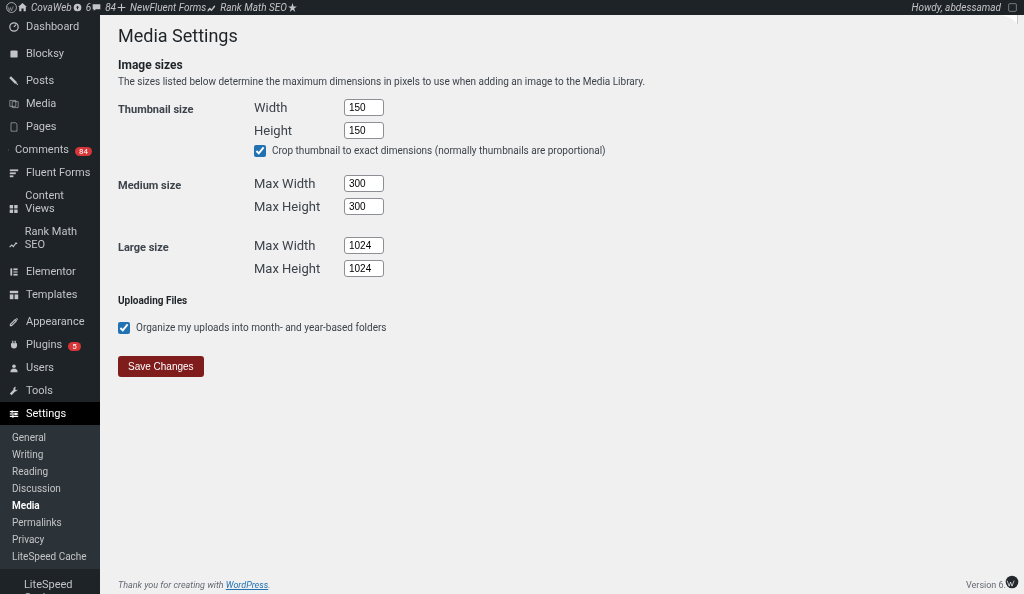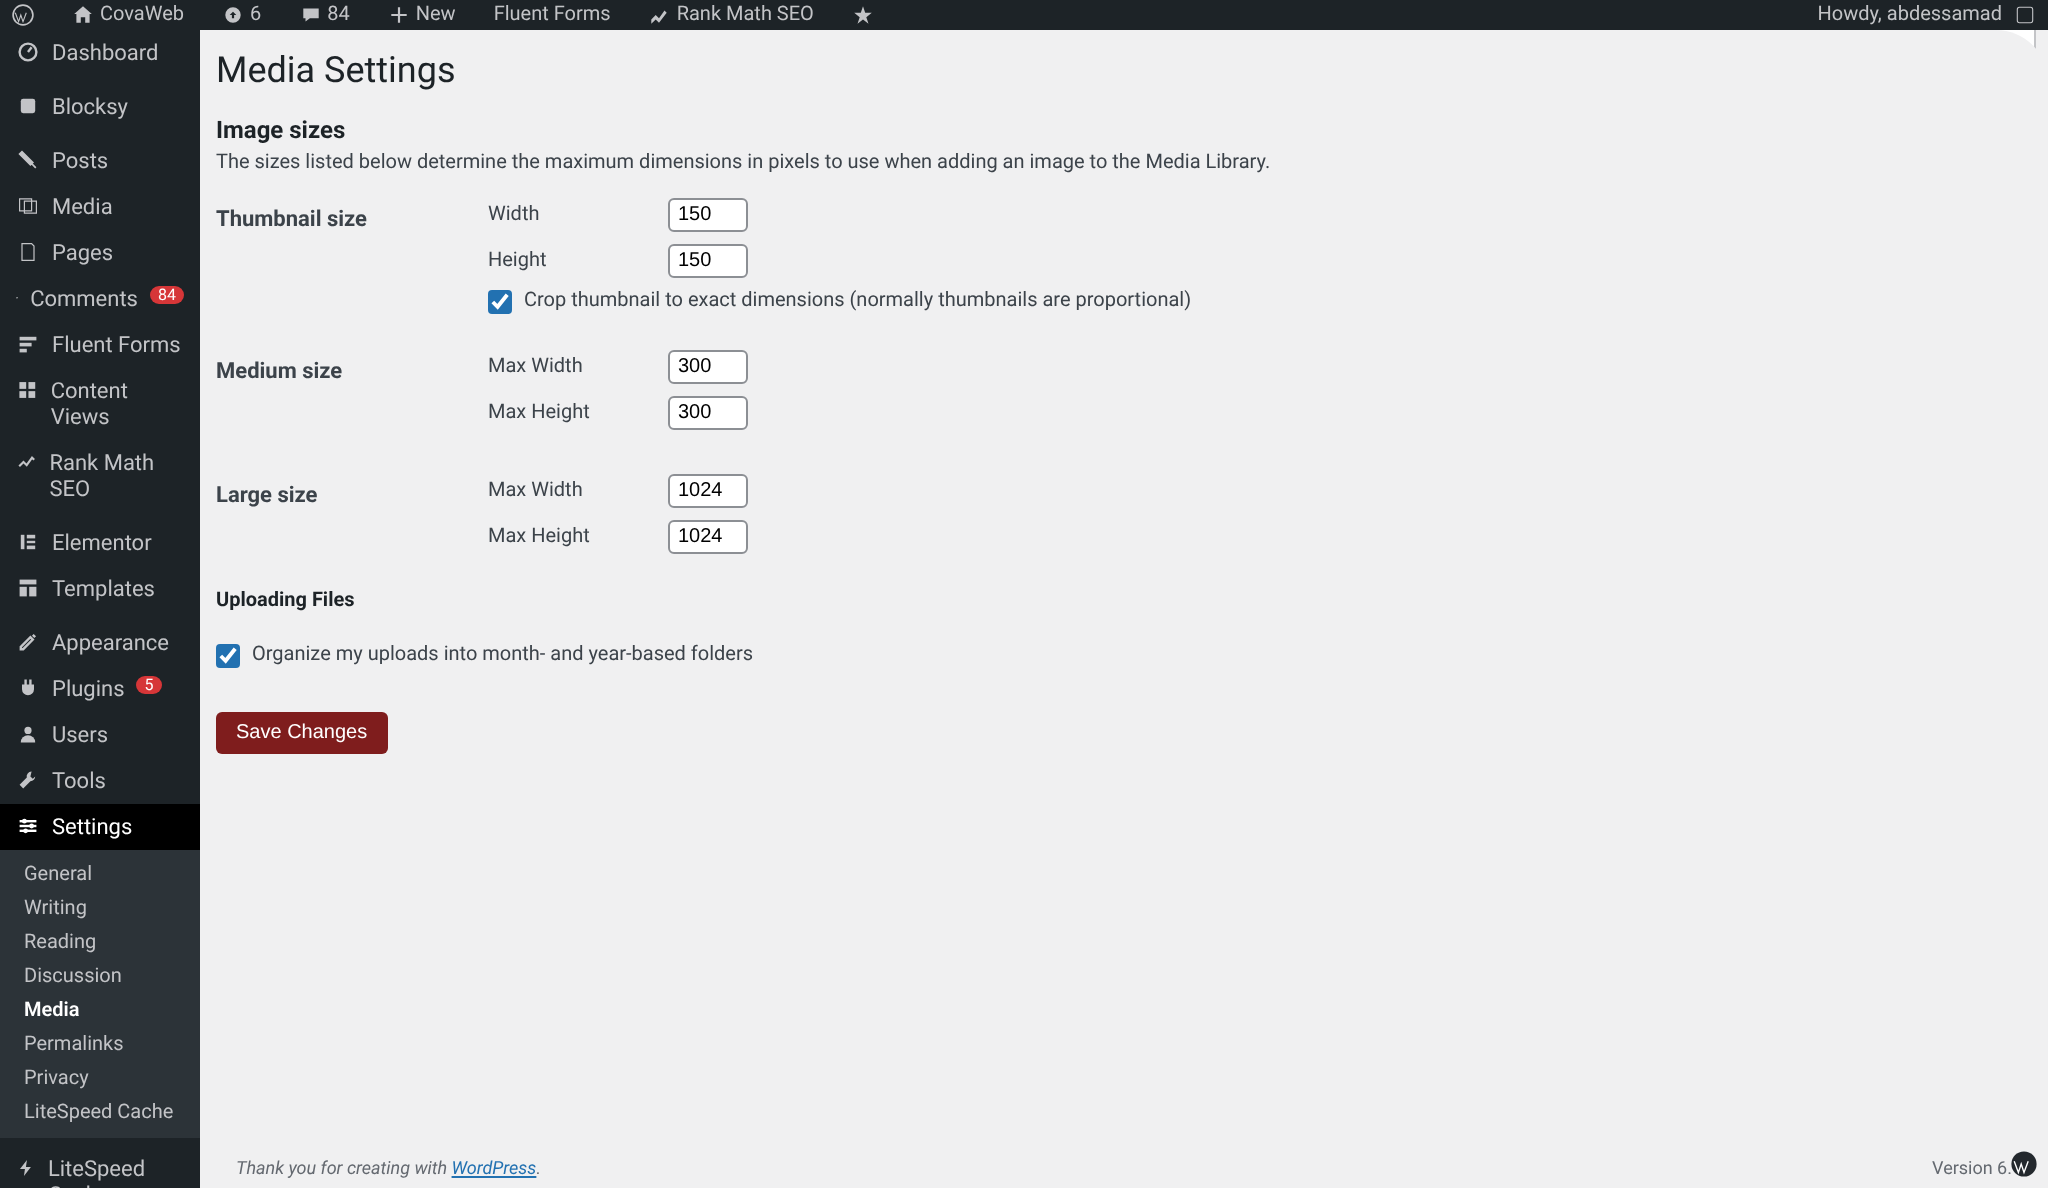--- a/index.html
+++ b/index.html
@@ -1,46 +1,46 @@
 <!DOCTYPE html>
 <html><head>
 <meta charset="utf-8">
 <style>
 * { box-sizing: border-box; margin: 0; padding: 0; }
 body { font-family: -apple-system, BlinkMacSystemFont, "Segoe UI", Roboto, sans-serif; font-size: 13px; color: #3c434a; background: #f0f0f1; width: 1024px; height: 594px; overflow: hidden; }
 
 
 .adminbar { height: 15px; background: #1d2327; color: #c3c4c7; display: flex; align-items: center; padding: 0 6px; font-size: 10px; justify-content: space-between; }
-.adminbar-left, .adminbar-right { display: flex; align-items: center; gap: 19px; }
+.adminbar-left, .adminbar-right { display: flex; align-items: center; gap: 0; font-style: italic; }
 .adminbar-item { display: flex; align-items: center; gap: 3px; cursor: pointer; }
 .adminbar svg { width: 11px; height: 11px; fill: #c3c4c7; }
 
 
 .sidebar { position: absolute; top: 15px; left: 0; width: 100px; height: calc(594px - 15px); background: #1d2327; color: #c3c4c7; font-size: 11px; overflow-y: auto; }
-.sidebar-item { display: flex; align-items: flex-start; padding: 5px 8px; cursor: pointer; gap: 6px; }
+.sidebar-item { display: flex; align-items: flex-end; padding: 5px 8px; cursor: pointer; gap: 6px; }
 .sidebar-item.active { background: #000000; color: #fff; position: relative; }
 .sidebar-item.active::after { content: ""; position: absolute; right: -5px; top: 50%; transform: translateY(-50%); border: 5px solid transparent; border-right-color: #f0f0f1; }
 .sidebar svg { width: 12px; height: 12px; fill: currentColor; }
 .sidebar-sep { height: 4px; }
 .submenu { background: #2c3338; padding: 4px 0; }
 .submenu-item { padding: 3px 8px 3px 12px; cursor: pointer; color: #c3c4c7; font-size: 10px; }
 .submenu-item.current { color: #fff; font-weight: 600; }
 .badge { background: #d63638; color: #fff; border-radius: 8px; font-size: 8px; padding: 0 4px; }
 
 
-.content { position: absolute; top: 15px; left: 100px; right: 0; bottom: 0; background: #f0f0f1; padding: 10px 8px 0; overflow: auto; border-radius: 26px; }
+.content { position: absolute; top: 15px; left: 100px; right: 0; bottom: 0; background: #f0f0f1; padding: 10px 18px 0; overflow: auto; border-radius: 26px; }
 .help-tab { position: absolute; top: 15px; right: 6px; background: #fff; border: 1px solid #c3c4c7; border-top: none; padding: 2px 10px; font-size: 10px; color: #646970; cursor: pointer; }
 h1 { font-size: 18px; font-weight: 400; color: #1d2327; margin-bottom: 12px; }
 h2.section { font-size: 12px; font-weight: 700; color: #1d2327; margin: 8px 0 4px; }
 .desc { font-size: 10px; color: #3c434a; margin-bottom: 12px; }
 .form-row { display: flex; margin-bottom: 4px; }
 .form-row .rowlabel { width: 136px; font-size: 11px; font-weight: 700; padding-top: 4px; }
 .form-row .fields { flex: 1; }
 .field-line { display: flex; align-items: center; margin-bottom: 6px; }
-.field-line label { width: 90px; font-size: 10px; }
+.field-line label { width: 90px; font-size: 13px; }
 .field-line input[type="number"], .field-line input[type="text"] { width: 40px; padding: 2px 4px; border: 1px solid #8c8f94; border-radius: 3px; font-size: 10px; background: #fff; }
 .chk-line { display: flex; align-items: flex-start; gap: 6px; font-size: 10px; margin: 4px 0 14px; }
 .chk-line input[type="checkbox"] { width: 12px; height: 12px; accent-color: #2271b1; }
 .save-btn { background: #7f1d1d; color: #fff; border: none; padding: 5px 10px; border-radius: 3px; font-size: 10px; cursor: pointer; margin-top: 8px; }
 .footer { position: absolute; bottom: 0; left: 100px; right: 0; padding: 4px 18px; display: flex; justify-content: space-between; font-size: 9px; font-style: italic; color: #646970; }
 .footer a { color: #2271b1; text-decoration: underline; }
 .footer .ver { font-style: normal; }
 .wp-logo-corner { position: absolute; bottom: 5px; right: 5px; width: 14px; height: 14px; }
 </style>
 </head>

